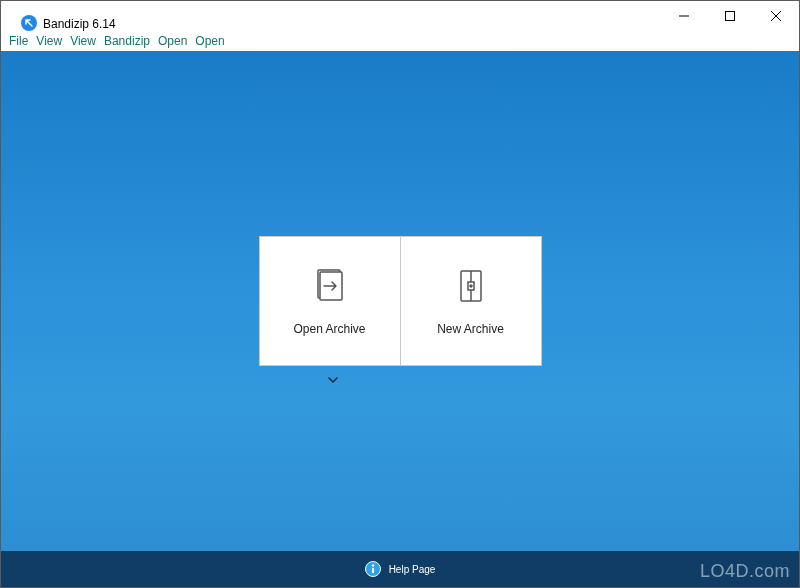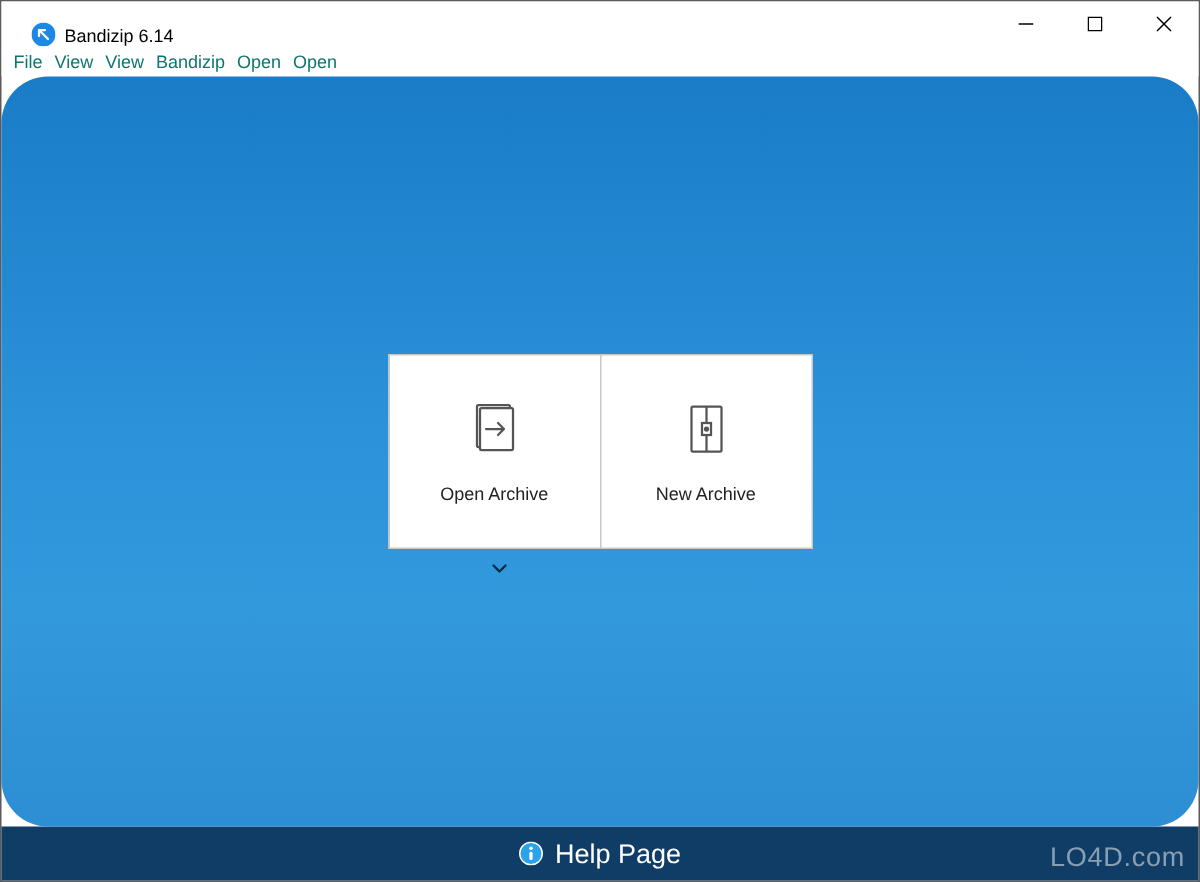--- a/index.html
+++ b/index.html
@@ -69,21 +69,20 @@
       padding: 0 4px;
       cursor: pointer;
     }
     .content {
       flex: 1;
       background: linear-gradient(180deg, #1a7cc7 0%, #2b91d9 45%, #3399dd 70%, #2d8ed3 100%);
       display: flex;
       align-items: center;
       justify-content: center;
       position: relative;
-      border-radius: 31px;
     }
     .cards {
       display: flex;
       position: relative;
     }
     .card {
       width: 142px;
       height: 130px;
       background: #fff;
       border: 1px solid #c8c8c8;
@@ -113,21 +112,21 @@
       height: 12px;
       cursor: pointer;
     }
     .footer {
       height: 36px;
       background: #0f3d66;
       display: flex;
       align-items: center;
       justify-content: center;
       color: #fff;
-      font-size: 18px;
+      font-size: 10px;
       cursor: pointer;
     }
     .footer-icon {
       width: 16px;
       height: 16px;
       margin-right: 8px;
     }
     .watermark {
       position: absolute;
       bottom: 6px;

